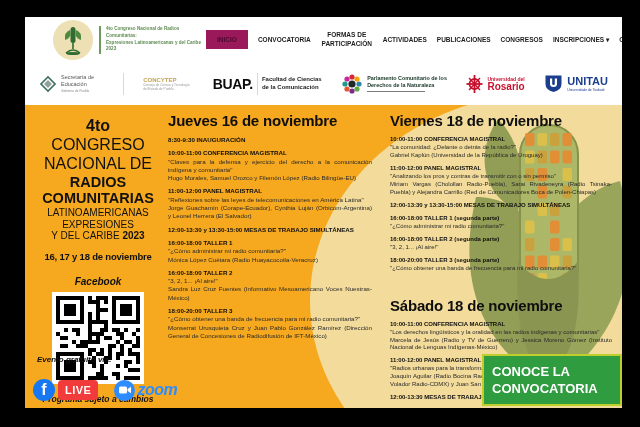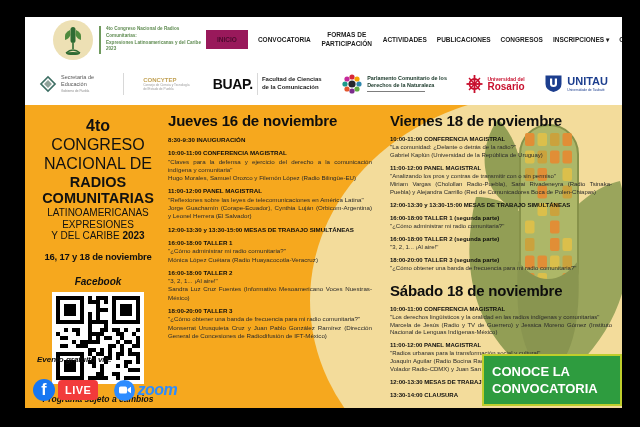--- a/index.html
+++ b/index.html
@@ -59,21 +59,21 @@
   .sb-fb{margin-top:14px;font-size:10px;font-weight:800;font-style:italic;}
   .qr-box{margin:5px auto 0 auto;width:92px;height:92px;background:#fff;padding:4px;}
   .qr-box svg{display:block;width:84px;height:84px;}
   .sb-notes{margin-top:9px;font-size:8.5px;font-weight:800;font-style:italic;line-height:1.5;}
 
   
   .col{position:absolute;top:0;height:100%;z-index:2;color:#1a1a1a;}
   .col-thu{left:135px;width:218px;padding:7px 6px 0 8px;}
   .col-fri{left:353px;width:244px;padding:7px 10px 0 12px;}
   .day-h{font-size:15px;font-weight:800;color:#0e0e0e;margin:0 0 7px 0;letter-spacing:-0.2px;}
-  .day-h.sat{margin-top:9px;}
+  .day-h.sat{margin-top:24px;}
   .ev{margin-bottom:5px;}
   .col-thu .ev,.col-thu .ev div{font-size:6.2px;line-height:1.34;}
   .col-fri .ev,.col-fri .ev div{font-size:6px;line-height:1.33;}
   .ev-h{font-weight:800;color:#0e0e0e;}
   .ev-q,.ev-w{color:#2a2a2a;text-align:justify;}
 
   
   .free-label{position:absolute;left:12px;bottom:44px;font-size:8px;font-weight:800;
               font-style:italic;color:#111;z-index:3;}
   .badges{position:absolute;left:8px;bottom:7px;display:flex;align-items:center;gap:16px;z-index:3;}

